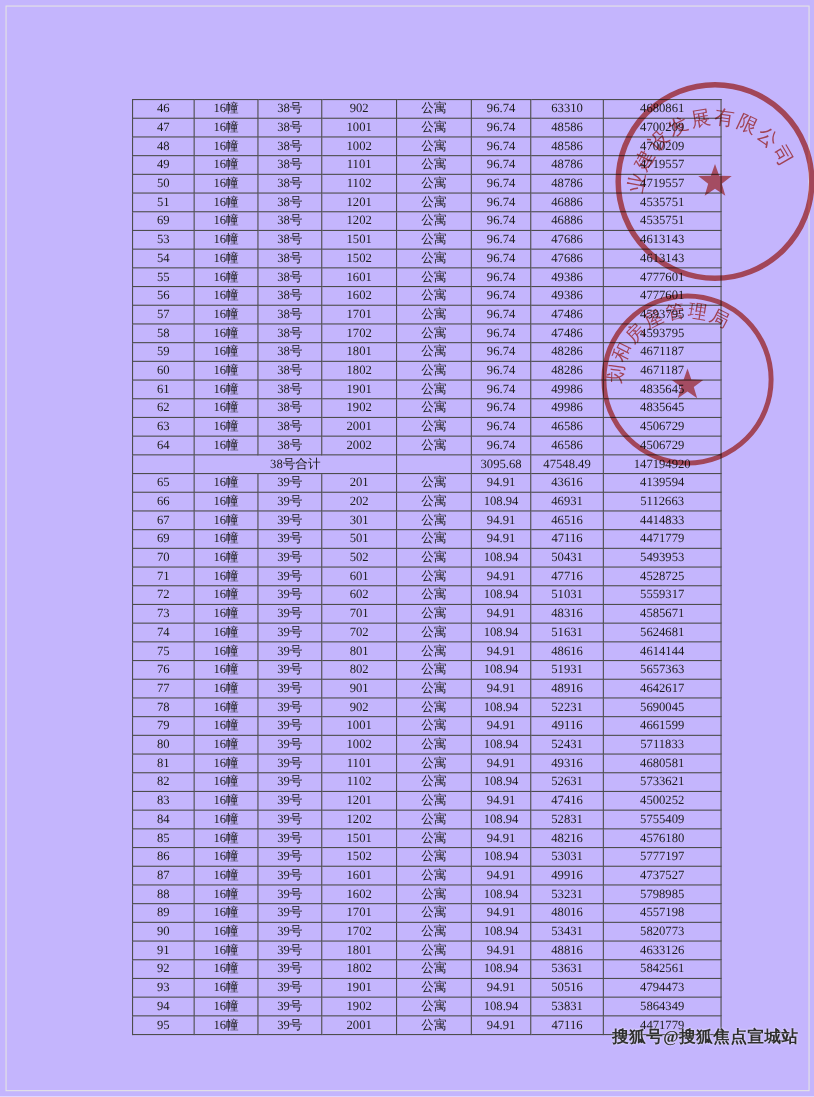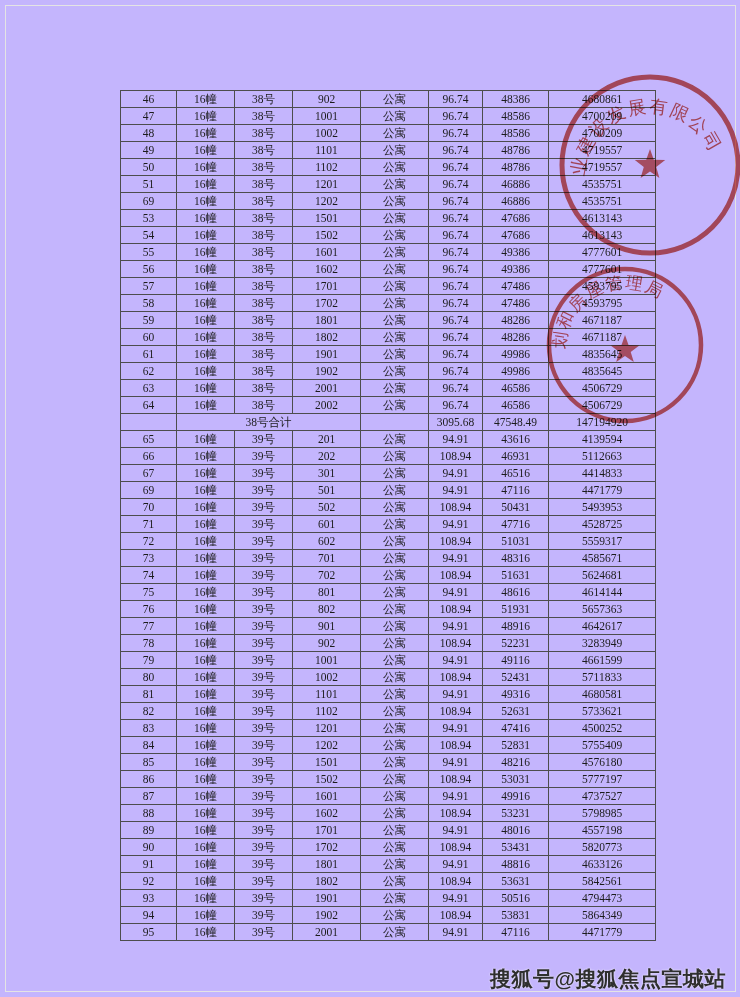--- a/index.html
+++ b/index.html
@@ -34,24 +34,24 @@
     overflow:hidden;
   }
   .seal {
     position:absolute;
     mix-blend-mode:multiply;
     opacity:0.85;
     pointer-events:none;
   }
   .watermark {
     position:absolute;
-    right:14px; top:965px;
-    font-family:Liberation Sans, sans-serif;
+    right:14px; top:933px;
+    font-family:Liberation Serif, serif;
     font-weight:bold;
-    font-size:21px;
+    font-size:15px;
     color:#2f2f2f;
     letter-spacing:0.5px;
     text-shadow:0 0 2px #ffffff;
   }
 </style>
 </head>
 <body>
 
 <div class="page">
 
@@ -69,21 +69,21 @@
       <col style="width:107px">
     </colgroup>
     <tbody>
         <tr>
           <td>46</td>
           <td>16幢</td>
           <td>38号</td>
           <td>902</td>
           <td>公寓</td>
           <td>96.74</td>
-          <td>48386</td>
+          <td>63310</td>
           <td>4680861</td>
         </tr>
         <tr>
           <td>47</td>
           <td>16幢</td>
           <td>38号</td>
           <td>1001</td>
           <td>公寓</td>
           <td>96.74</td>
           <td>48586</td>
@@ -388,21 +388,21 @@
           <td>4642617</td>
         </tr>
         <tr>
           <td>78</td>
           <td>16幢</td>
           <td>39号</td>
           <td>902</td>
           <td>公寓</td>
           <td>108.94</td>
           <td>52231</td>
-          <td>3283949</td>
+          <td>5690045</td>
         </tr>
         <tr>
           <td>79</td>
           <td>16幢</td>
           <td>39号</td>
           <td>1001</td>
           <td>公寓</td>
           <td>94.91</td>
           <td>49116</td>
           <td>4661599</td>

